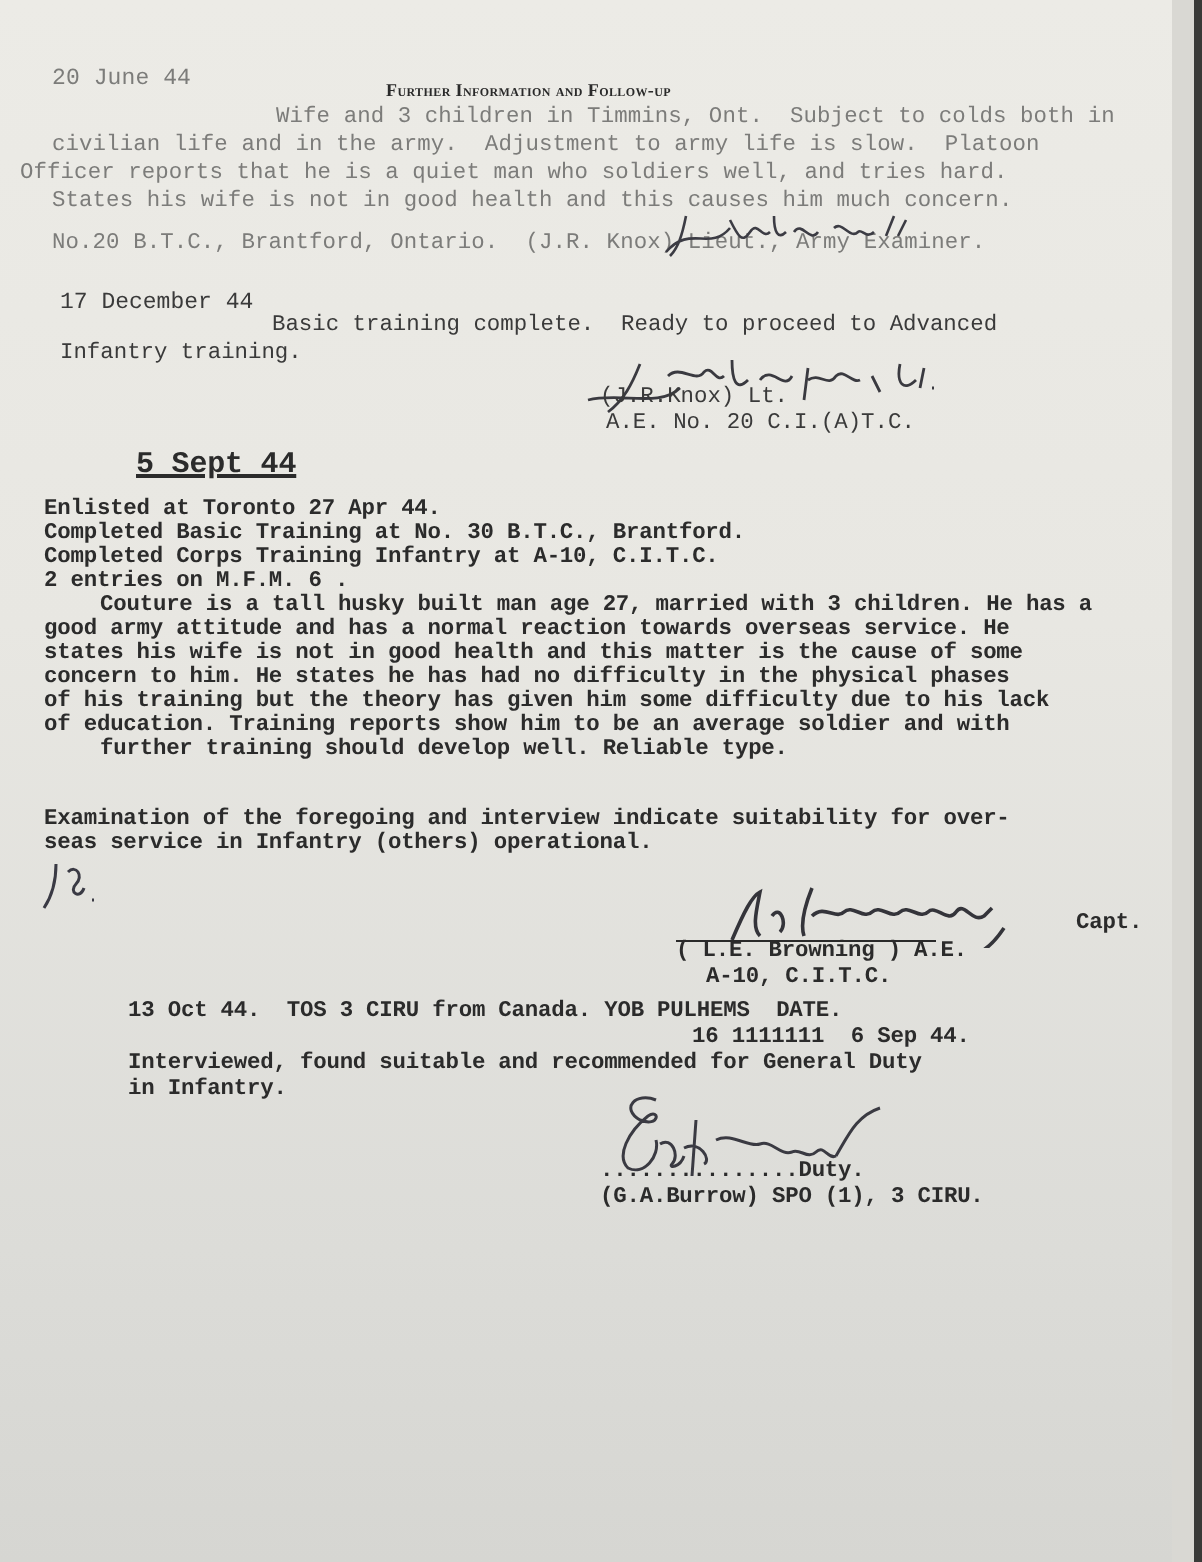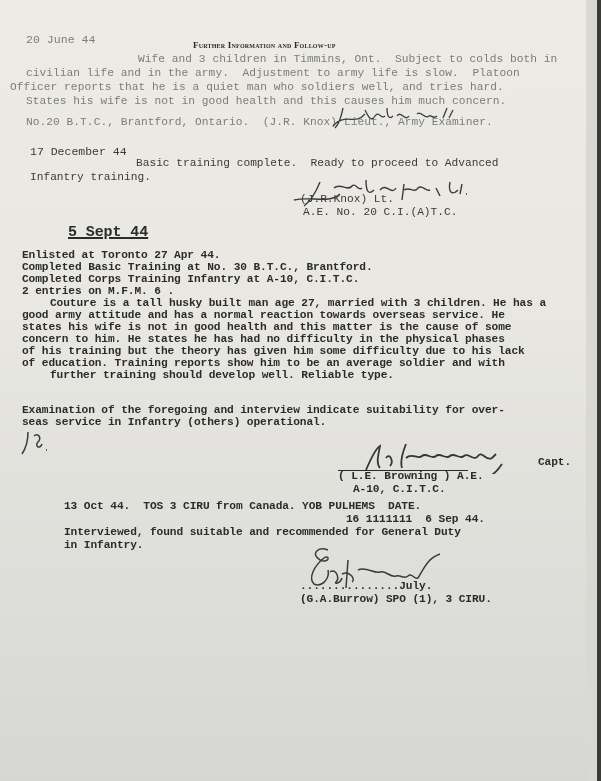--- a/index.html
+++ b/index.html
@@ -105,18 +105,18 @@
     <div class="abs bold" style="left:64px;top:500px;">13 Oct 44.  TOS 3 CIRU from Canada. YOB PULHEMS  DATE.</div>
     <div class="abs bold" style="left:346px;top:513px;">16 1111111  6 Sep 44.</div>
     <div class="abs bold" style="left:64px;top:526px;">Interviewed, found suitable and recommended for General Duty</div>
     <div class="abs bold" style="left:64px;top:539px;">in Infantry.</div>
 
     <div class="sig" style="left:300px;top:544px;">
       <svg width="180" height="48" viewBox="0 0 180 48">
         <path d="M28 6 C 18 2, 10 10, 20 16 C 30 20, 30 10, 24 14 C 14 22, 8 34, 14 40 C 22 44, 30 34, 28 26 M 30 28 C 36 24, 40 34, 36 38 C 34 40, 40 40, 42 34 M 48 16 L 46 44 M 42 30 C 50 26, 56 36, 52 38 M 58 26 C 66 22, 74 30, 80 28 C 86 26, 90 34, 96 32 C 100 30, 104 36, 108 32 C 112 28, 114 36, 118 34 M 118 34 C 124 24, 128 14, 140 10" stroke="#3a3a42" stroke-width="1.5" fill="none"></path>
       </svg>
     </div>
-    <div class="abs bold" style="left:300px;top:580px;">...............July.</div>
+    <div class="abs bold" style="left:300px;top:580px;">...............Duty.</div>
     <div class="abs bold" style="left:300px;top:593px;">(G.A.Burrow) SPO (1), 3 CIRU.</div>
   </div>
 
 </div>
 <div class="right-edge"></div>
 
 </body></html>

